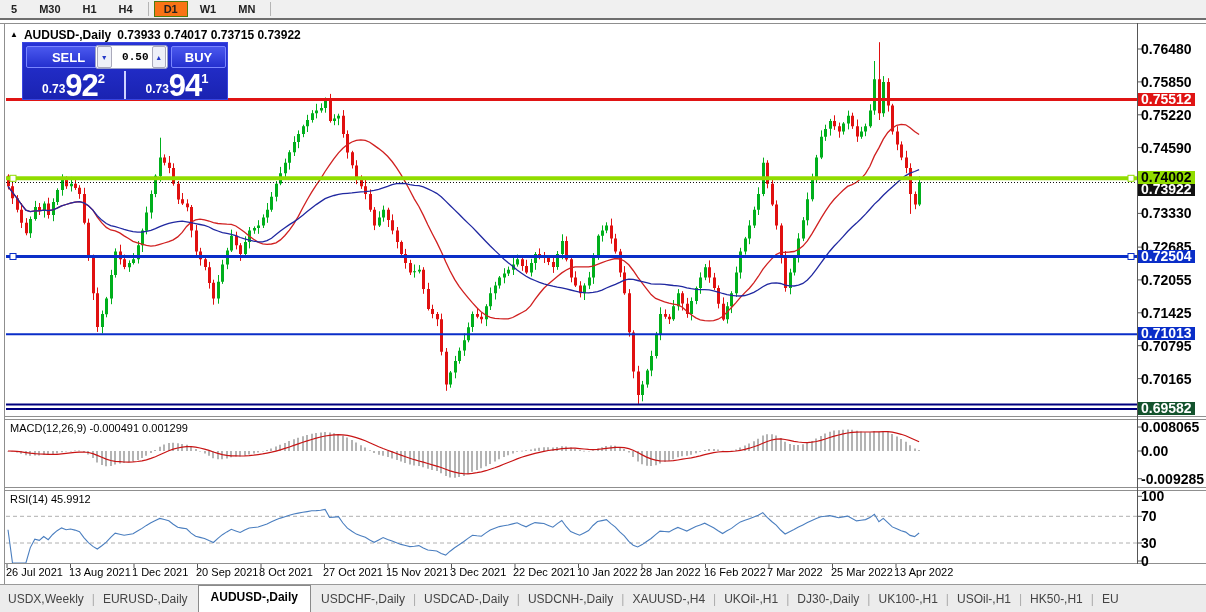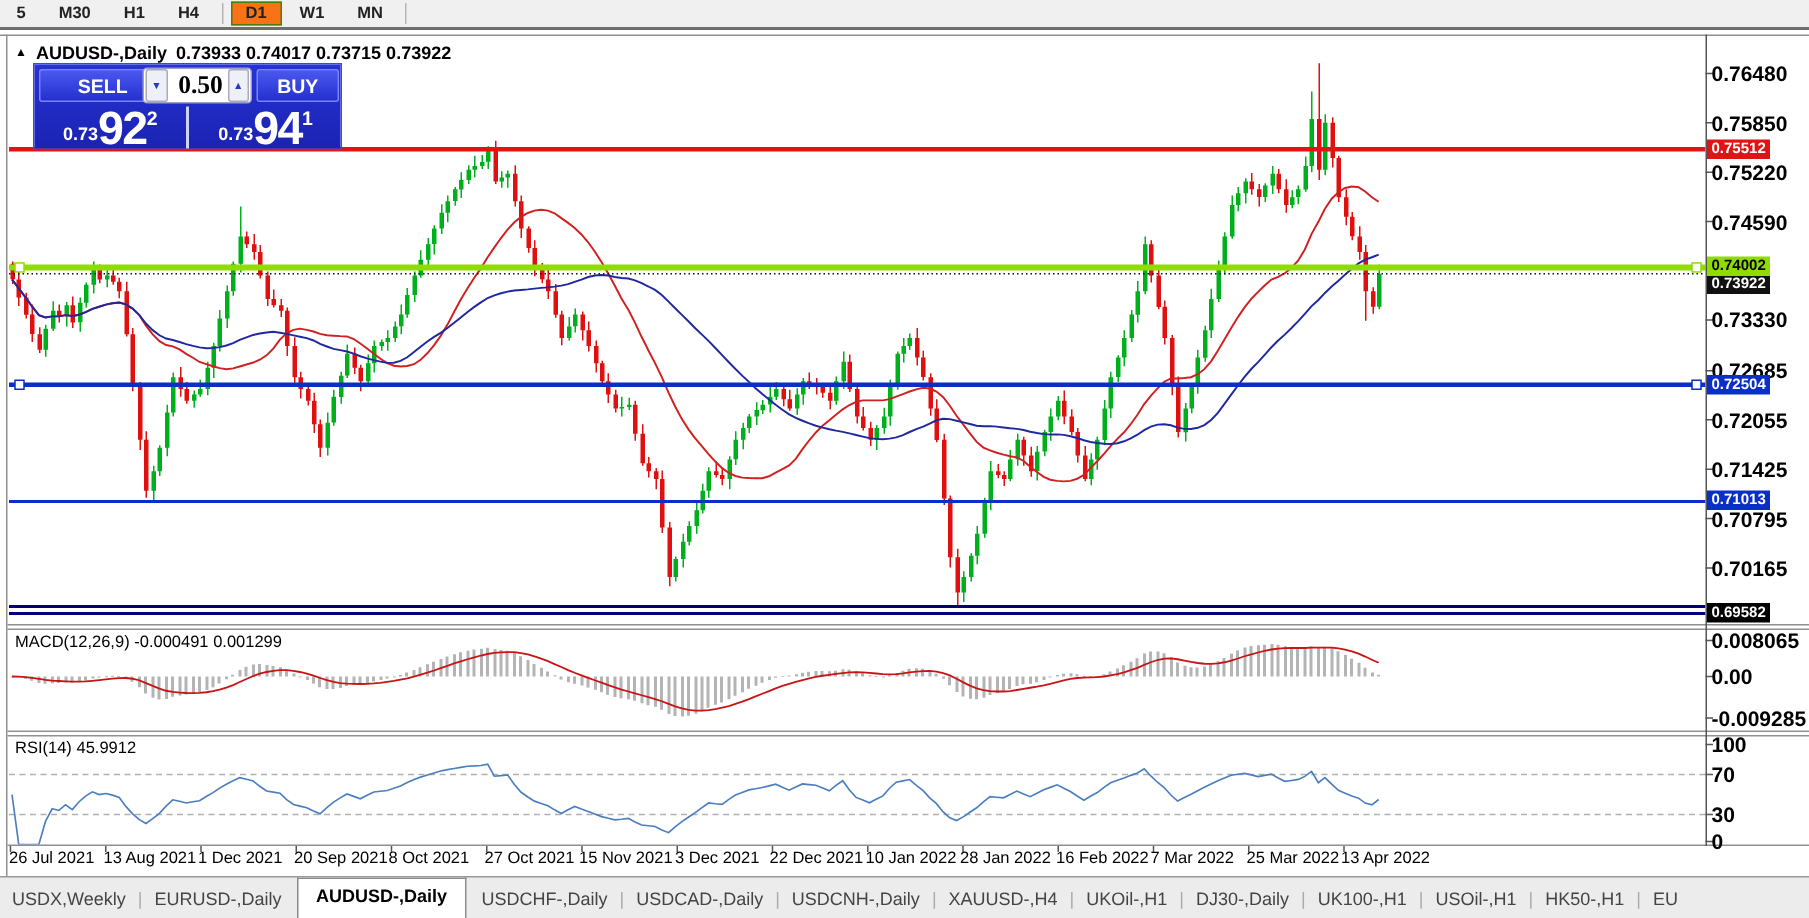--- a/index.html
+++ b/index.html
@@ -16,33 +16,33 @@
   
   #chart-title{left:10px;top:28px;z-index:25;font-size:12px;font-weight:bold;color:#000;display:flex;align-items:center;gap:6px;}
   #title-tri{font-size:8px;line-height:8px;}
   
   #trade{left:22px;top:42px;width:206px;height:58px;z-index:26;background:linear-gradient(#2733d6,#1a23b2);border:1px solid #3a46e0;box-sizing:border-box;}
   .tw-btn{position:absolute;top:3px;height:22px;background:linear-gradient(#4a58ee,#2430cf);border:1px solid #7a86ff;border-radius:2px;color:#fff;font-size:13px;font-weight:bold;display:flex;align-items:center;justify-content:center;box-sizing:border-box;}
   #sell-btn{left:3px;width:85px;}
   #buy-btn{left:148px;width:55px;}
   #vol-box{position:absolute;left:72px;top:2px;width:73px;height:24px;background:#fff;border:1px solid #9aa0c8;border-radius:3px;display:flex;align-items:center;box-sizing:border-box;}
   .spin{width:16px;height:20px;margin:1px;background:#eef0f8;border:1px solid #aab;border-radius:2px;font-size:7px;color:#2438c8;display:flex;align-items:center;justify-content:center;cursor:default;}
-  #vol-input{flex:1;width:34px;border:0;outline:none;font-size:17px;font-weight:bold;text-align:right;padding-right:2px;font-family:Liberation Serif, serif;}
+  #vol-input{flex:1;width:34px;border:0;outline:none;font-size:11px;font-weight:bold;text-align:right;padding-right:2px;font-family:Liberation Mono, monospace;}
   .px-half{position:absolute;top:27px;height:29px;color:#fff;display:flex;align-items:flex-end;justify-content:center;}
   #sell-px{left:0px;width:101px;}
   #buy-px{left:104px;width:100px;}
   #px-divider{position:absolute;left:101px;top:28px;width:2px;height:28px;background:#cdd2ff;}
   .px-small{font-size:12px;font-weight:bold;margin-bottom:3px;}
   .px-big{font-size:31px;font-weight:bold;line-height:27px;letter-spacing:-1px;}
   .px-sup{font-size:13px;font-weight:bold;align-self:flex-start;margin-top:1px;}
   
   .ind-label{z-index:20;font-size:11px;color:#000;}
   
   .ytick{z-index:8;font-size:14px;color:#000;left:1141px;width:44px;height:12px;line-height:12px;font-weight:bold;}
-  .badge{z-index:9;left:1138px;font-size:10px;font-weight:bold;height:13px;line-height:13px;padding:0 3px;}
+  .badge{z-index:9;left:1138px;font-size:14px;font-weight:bold;height:13px;line-height:13px;padding:0 3px;}
   .datelabel{z-index:8;font-size:11px;color:#000;top:566px;white-space:nowrap;}
   
   #tabbar{left:0;top:584px;width:1206px;height:28px;background:#ececec;border-top:1px solid #9a9a9a;display:flex;align-items:flex-end;z-index:30;box-sizing:border-box;}
   .tab{font-size:12px;color:#444;padding:4px 8px 6px 8px;white-space:nowrap;cursor:default;}
   .tab.active{background:#fff;border:1px solid #8a8a8a;border-bottom:none;font-weight:bold;color:#000;padding:4px 12px 8px 12px;margin:0 2px;}
   .tab-sep{color:#aaa;font-size:12px;padding-bottom:6px;}
   .tab-arrow{position:absolute;top:9px;font-size:9px;color:#333;cursor:default;}
   svg{position:absolute;left:0;top:0;z-index:6;}
 </style>
 </head>
@@ -167,21 +167,21 @@
       <div class="abs ytick" style="top:473px">-0.009285</div>
       <div class="abs ytick" style="top:490px">100</div>
       <div class="abs ytick" style="top:510px">70</div>
       <div class="abs ytick" style="top:537px">30</div>
       <div class="abs ytick" style="top:555px">0</div>
       <div class="abs badge" style="top:93px;background:#E01414;color:#fff">0.75512</div>
       <div class="abs badge" style="top:183px;background:#111111;color:#fff">0.73922</div>
       <div class="abs badge" style="top:171px;background:#90DC00;color:#000">0.74002</div>
       <div class="abs badge" style="top:250px;background:#0A2EC8;color:#fff">0.72504</div>
       <div class="abs badge" style="top:327px;background:#0A2EC8;color:#fff">0.71013</div>
-      <div class="abs badge" style="top:402px;background:#000000;color:#fff">0.69582</div>
+      <div class="abs badge" style="top:402px;background:#14532d;color:#fff">0.69582</div>
     </div>
   <div id="dates">
       <div class="abs datelabel" style="left:6px">26 Jul 2021</div>
       <div class="abs datelabel" style="left:69px">13 Aug 2021</div>
       <div class="abs datelabel" style="left:132px">1 Dec 2021</div>
       <div class="abs datelabel" style="left:196px">20 Sep 2021</div>
       <div class="abs datelabel" style="left:259px">8 Oct 2021</div>
       <div class="abs datelabel" style="left:323px">27 Oct 2021</div>
       <div class="abs datelabel" style="left:386px">15 Nov 2021</div>
       <div class="abs datelabel" style="left:450px">3 Dec 2021</div>

